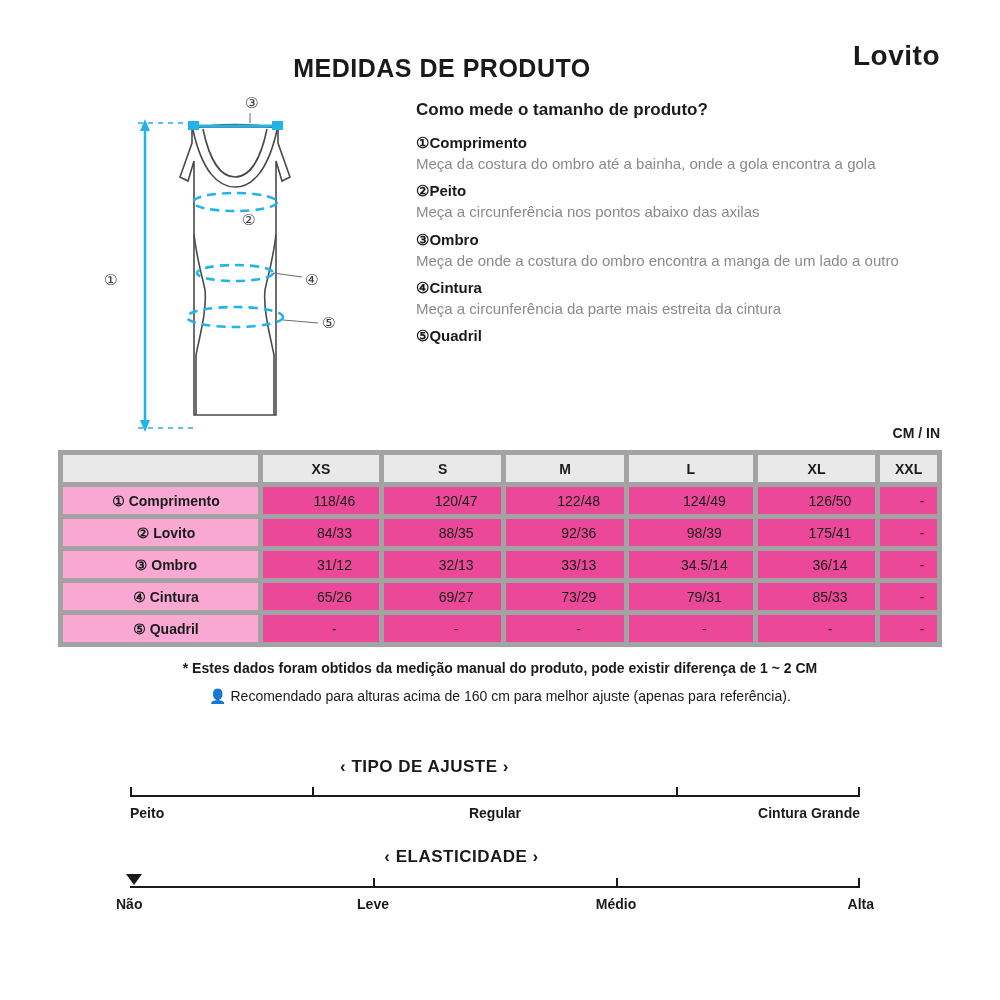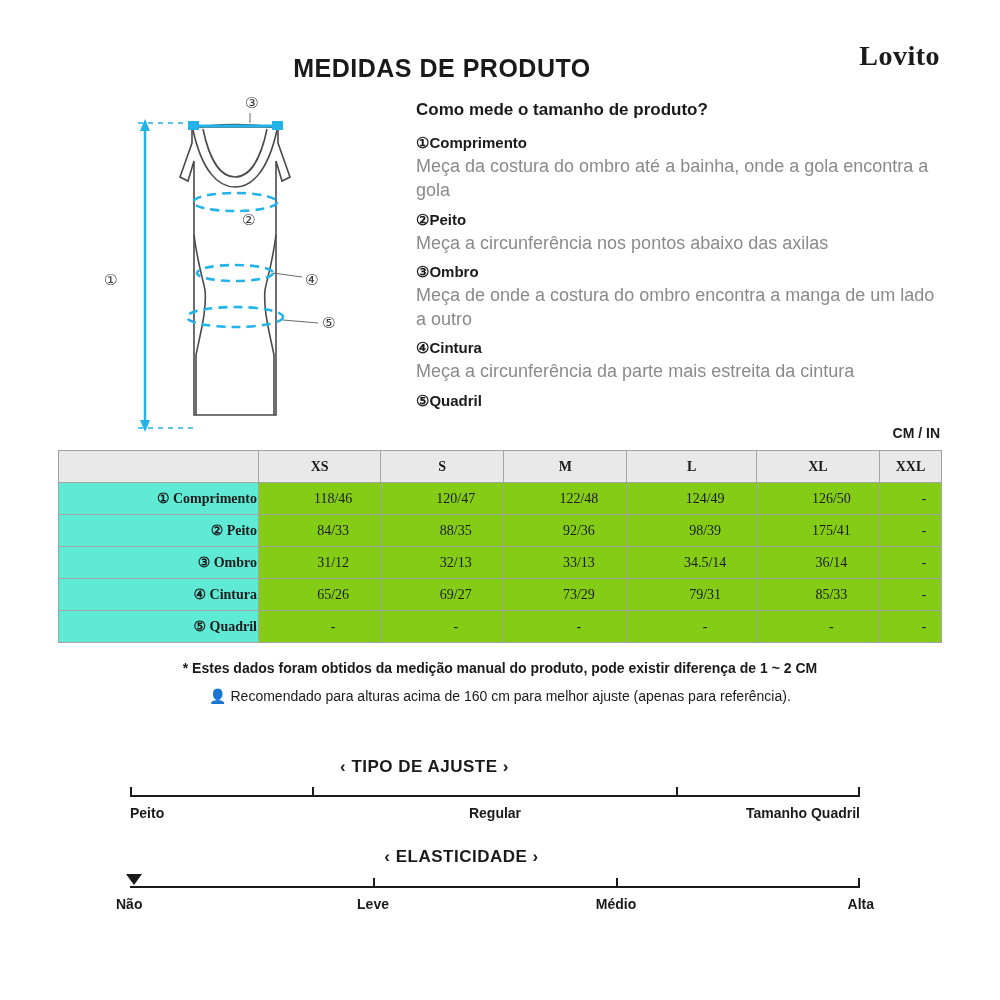--- a/index.html
+++ b/index.html
@@ -14,52 +14,52 @@
 
   
   .title {
     position: absolute; top: 42px; left: 0; width: 884px;
     text-align: center;
     font-size: 25px; font-weight: bold; letter-spacing: .5px; margin-top: 12px;
   }
   .brand {
     position: absolute; top: 40px; right: 60px;
     font-size: 28px; font-weight: bold; letter-spacing: .5px;
-    font-family: Liberation Serif, serif;
+    font-family: Liberation Sans, sans-serif;
   }
 
   
   .diagram { position: absolute; left: 60px; top: 85px; width: 340px; height: 360px; }
 
   
   .howto { position: absolute; left: 416px; top: 100px; width: 520px; }
   .howto h2 { margin: 0 0 14px 0; font-size: 17px; font-weight: bold; }
   .howto .item { font-size: 15px; font-weight: bold; margin: 0 0 2px 0; }
-  .howto .desc { font-size: 18px; color: #8a8a8a; margin: 0 0 8px 0; line-height: 1.35; }
+  .howto .desc { font-size: 15px; color: #8a8a8a; margin: 0 0 8px 0; line-height: 1.35; }
 
   
   .units {
     position: absolute; right: 60px; top: 425px;
     font-size: 14px; font-weight: bold;
   }
 
   
   table.sizes {
     position: absolute; left: 58px; top: 450px;
     width: 884px; border-collapse: collapse;
     font-size: 14px;
   }
   table.sizes th, table.sizes td {
-    border: 1px solid #a3a3a3;
-    height: 32px; text-align: center; vertical-align: middle; font-family: Liberation Serif, serif;
+    border: 5px solid #a3a3a3;
+    height: 32px; text-align: center; vertical-align: middle;
   }
   table.sizes thead th { background: #e9e9e9; font-weight: bold; }
-  table.sizes tbody td { background: #84cc16; padding-left: 28px; }
+  table.sizes tbody td { background: #ec4899; padding-left: 28px; }
   table.sizes tbody td.rowhead {
-    background: #5eead4; text-align: right; padding-left: 12px; font-weight: bold;
+    background: #f9a8d4; text-align: center; padding-left: 12px; font-weight: bold;
   }
   table.sizes col.label { width: 200px; }
 
   
   .note1 {
     position: absolute; top: 660px; left: 0; width: 1000px; text-align: center;
     font-size: 14px; font-weight: bold;
   }
   .note2 {
     position: absolute; top: 688px; left: 0; width: 1000px; text-align: center;
@@ -206,21 +206,21 @@
       <tr>
         <td class="rowhead">① Comprimento</td>
         <td>118/46</td>
         <td>120/47</td>
         <td>122/48</td>
         <td>124/49</td>
         <td>126/50</td>
         <td>-</td>
       </tr>
       <tr>
-        <td class="rowhead">② Peito</td>
+        <td class="rowhead">② Lovito</td>
         <td>84/33</td>
         <td>88/35</td>
         <td>92/36</td>
         <td>98/39</td>
         <td>175/41</td>
         <td>-</td>
       </tr>
       <tr>
         <td class="rowhead">③ Ombro</td>
         <td>31/12</td>
@@ -262,21 +262,21 @@
     <div class="axis">
       <div class="line"></div>
       <div class="tick" style="left:0px;"></div>
       <div class="tick" style="left:182px;"></div>
       <div class="tick" style="left:546px;"></div>
       <div class="tick" style="left:728px;"></div>
     </div>
     <div class="labels">
       <span class="left" style="left:0px;">Peito</span>
       <span style="left:365px;">Regular</span>
-      <span class="right" style="left:730px;">Tamanho Quadril</span>
+      <span class="right" style="left:730px;">Cintura Grande</span>
     </div>
   </div>
 
   <div class="scale-title" id="stretch-title">‹ ELASTICIDADE ›</div>
   <div class="scalewrap" id="stretch-scale">
     <div class="axis">
       <div class="line"></div>
       <div class="tri" style="left:4px;"></div>
       <div class="tick" style="left:243px;"></div>
       <div class="tick" style="left:486px;"></div>

